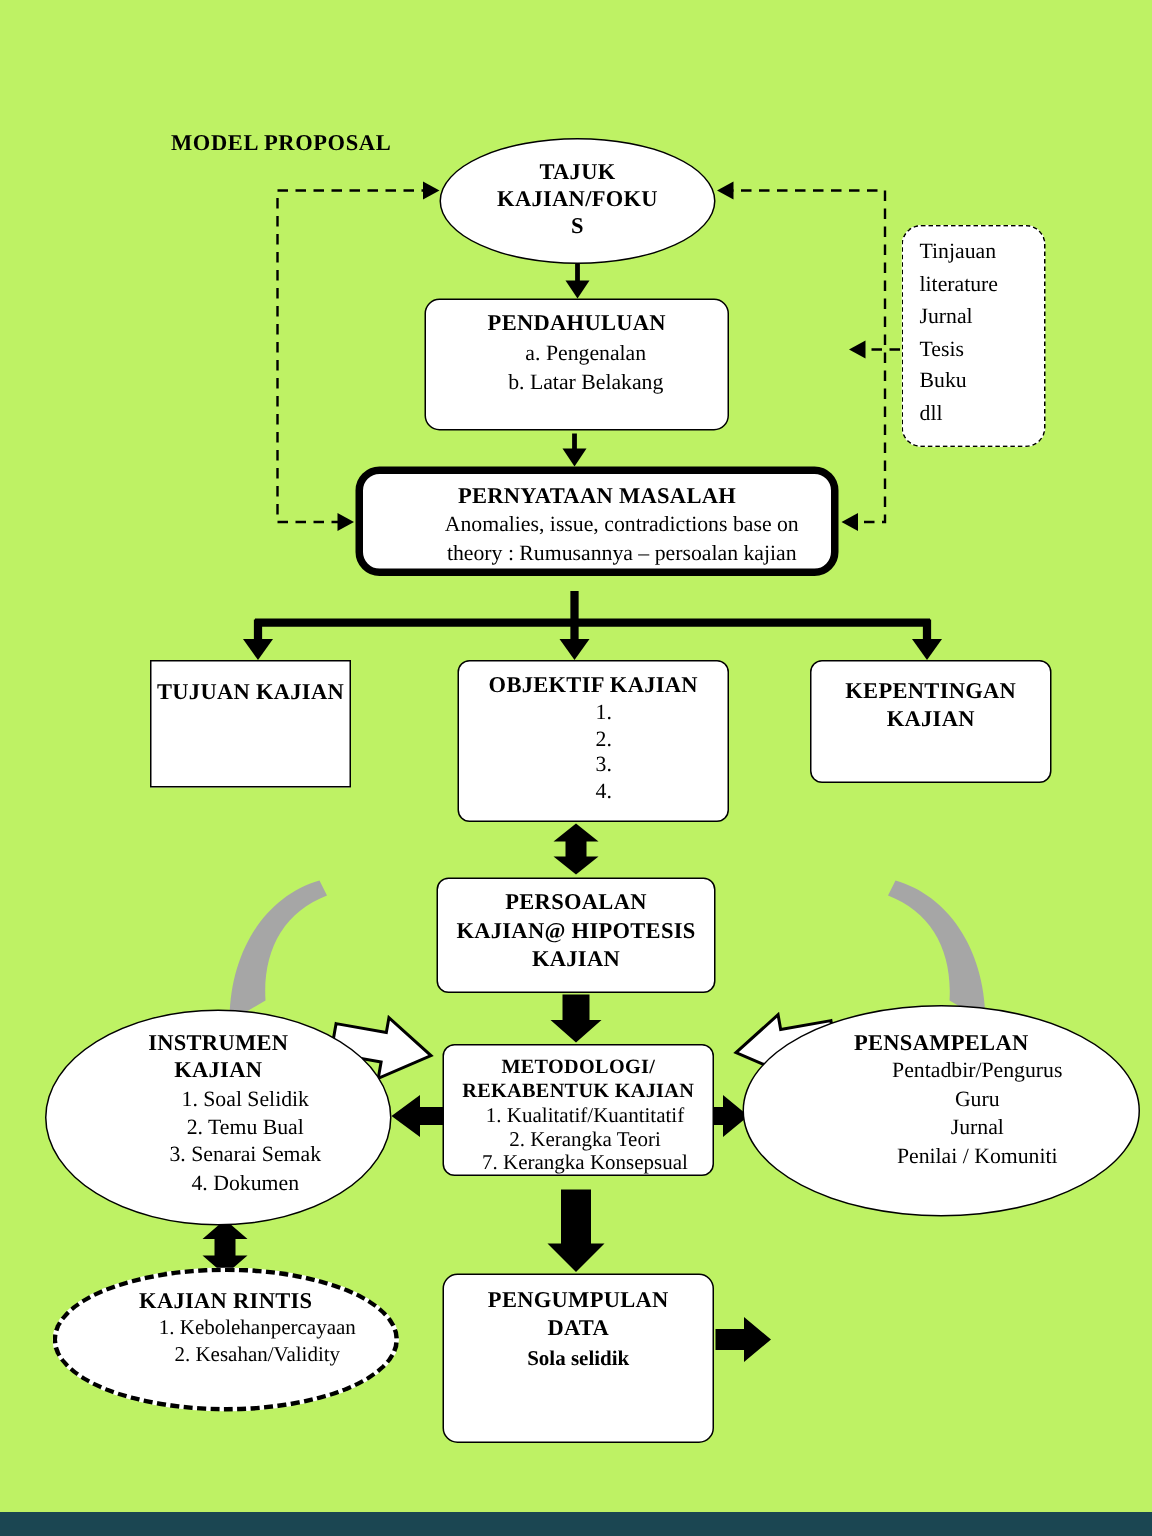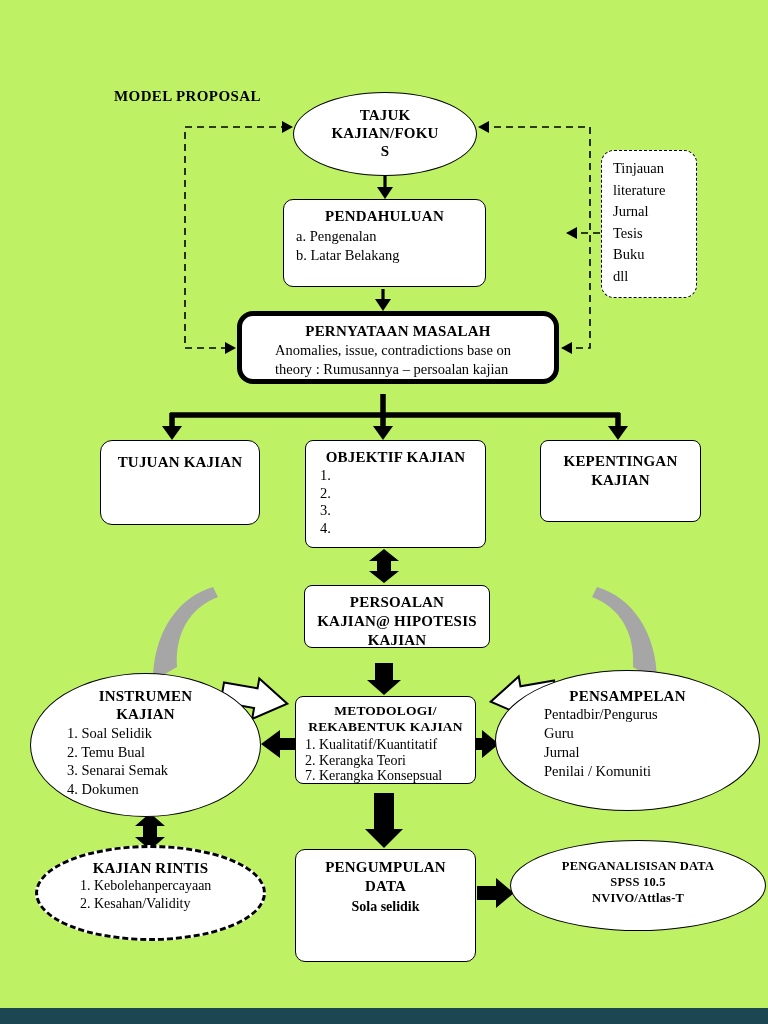--- a/index.html
+++ b/index.html
@@ -10,37 +10,37 @@
   .mid{stroke:#000;stroke-width:3.2;}
   .thick{stroke:#000;stroke-width:5.5;}
   svg polygon{fill:#000;}
   svg .white-arrow{fill:#fff;stroke:#000;stroke-width:2;}
   svg .swoosh{fill:#a6a6a6;stroke:none;}
 
   .node{position:absolute;box-sizing:border-box;border:1.6px solid #000;background:#fff;}
   .ellipse{border-radius:50%;}
   .title{font-weight:700;font-size:15px;text-align:center;letter-spacing:.2px;line-height:18px;}
   .body-txt{font-size:14.5px;line-height:18.5px;}
-  .left{text-align:left;font-family:Liberation Serif, serif;}
+  .left{text-align:center;font-family:Liberation Serif, serif;}
 
   #model-proposal{position:absolute;left:114px;top:88px;font-weight:700;font-size:15px;letter-spacing:.4px;}
 
   #tajuk{left:293px;top:92px;width:184px;height:84px;padding-top:13px;}
   #pendahuluan{left:283px;top:199px;width:203px;height:88px;border-radius:10px;padding-top:7px;}
   #pendahuluan .items{padding-left:12px;margin-top:2px;}
   #tinjauan{left:601px;top:150px;width:96px;height:148px;border-style:dashed;border-radius:13px;
             padding:7px 0 0 11px;font-size:14.5px;line-height:21.5px;}
   #pernyataan{left:237px;top:311px;width:322px;height:73px;border-width:5px;border-radius:16px;padding-top:6px;}
   #pernyataan .body-txt{padding-left:33px;line-height:19px;margin-top:1px;}
-  #tujuan{left:100px;top:440px;width:160px;height:85px;border-radius:12px;padding-top:12px;}
+  #tujuan{left:100px;top:440px;width:134px;height:85px;border-radius:0;padding-top:12px;}
   #objektif{left:305px;top:440px;width:181px;height:108px;border-radius:8px;padding-top:7px;}
   #objektif .items{padding-left:14px;margin-top:1px;line-height:17.5px;}
   #kepentingan{left:540px;top:440px;width:161px;height:82px;border-radius:8px;padding-top:11px;}
   #kepentingan .title{line-height:19px;}
-  #persoalan{left:304px;top:585px;width:186px;height:63px;border-radius:8px;padding-top:7px;}
+  #persoalan{left:291px;top:585px;width:186px;height:77px;border-radius:8px;padding-top:7px;}
   #persoalan .title{line-height:19px;}
   #instrumen{left:30px;top:673px;width:231px;height:144px;padding-top:13px;}
   #instrumen .items{padding-left:36px;margin-top:1px;}
   #metodologi{left:295px;top:696px;width:181px;height:88px;border-radius:8px;padding-top:6px;}
   #metodologi .title{font-size:13.5px;line-height:16px;}
   #metodologi .items{padding-left:9px;margin-top:2px;font-size:14px;line-height:15.5px;}
   #pensampelan{left:495px;top:670px;width:265px;height:141px;padding-top:16px;}
   #pensampelan .items{padding-left:48px;line-height:19px;}
   #kajian-rintis{left:35px;top:845px;width:231px;height:96px;border:3px dashed #000;padding-top:11px;}
   #kajian-rintis .items{padding-left:42px;font-size:14px;line-height:18px;}
@@ -248,22 +248,15 @@
   </div>
 
   <div class="node" id="pengumpulan">
     <div class="title">
       <div>PENGUMPULAN</div>
       <div>DATA</div>
     </div>
     <div class="subtitle">Sola selidik</div>
   </div>
 
-  <div class="node ellipse" id="penganalisisan">
-    <div class="title">
-      <div>PENGANALISISAN DATA</div>
-      <div>SPSS 10.5</div>
-      <div>NVIVO/Attlas-T</div>
-    </div>
-  </div>
 
   <div id="footer-bar"></div>
 </div>
 
 </body></html>

